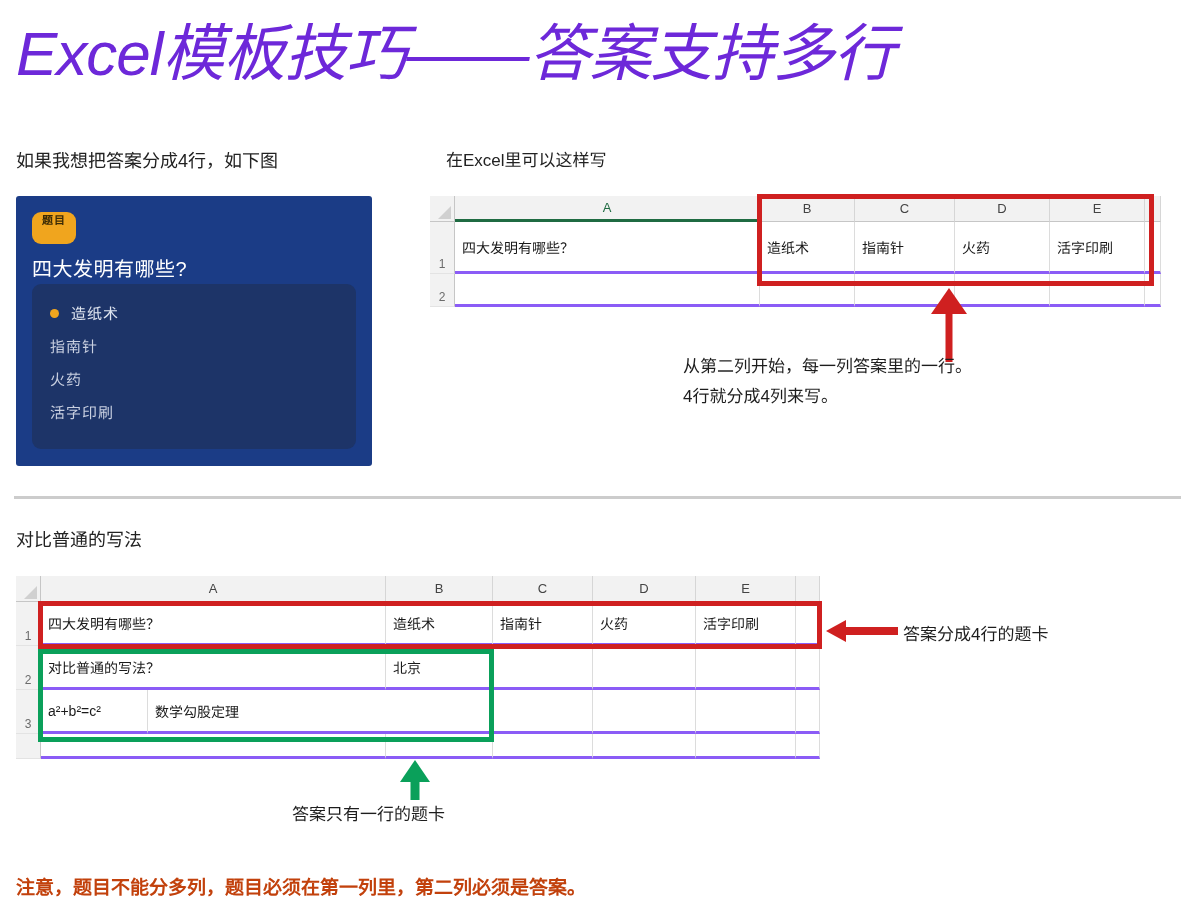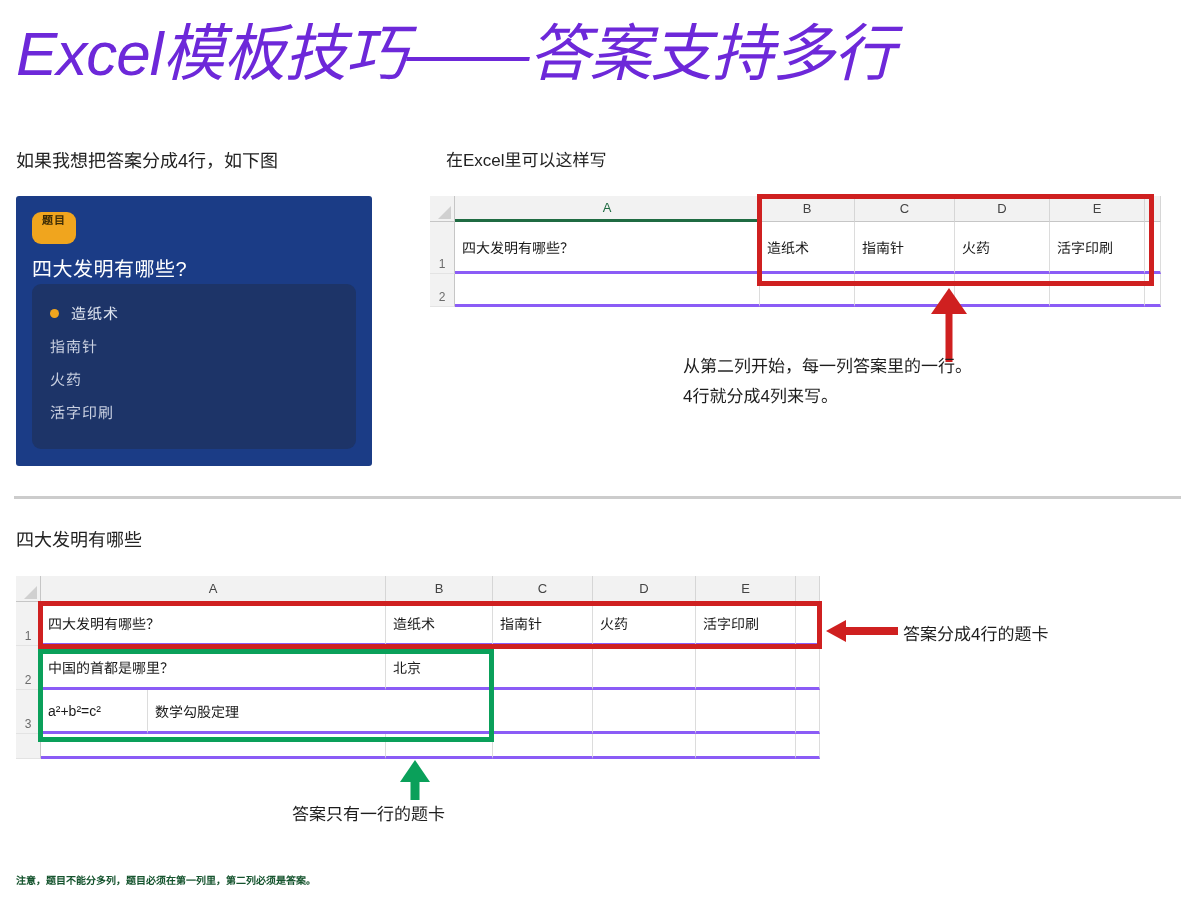--- a/index.html
+++ b/index.html
@@ -182,21 +182,21 @@
   .note-card-label{
     position:absolute;left:903px;top:620px;
     font-size:17px;color:#1d1d1d;white-space:nowrap;
   }
   .note-green-label{
     position:absolute;left:292px;top:800px;
     font-size:17px;color:#1d1d1d;white-space:nowrap;
   }
   .warning{
     position:absolute;left:16px;top:872px;
-    font-size:10px;font-weight:700;color:#14532d;white-space:nowrap;
+    font-size:19px;font-weight:700;color:#c2410c;white-space:nowrap;
   }
 
   
   .divider{
     position:absolute;left:14px;top:496px;width:1167px;height:3px;
     background:#cccccc;
   }
 </style>
 </head>
 <body>
@@ -265,21 +265,21 @@
       <div class="shaft"></div>
   </div>
 
   <div class="note-right">
     <div>从第二列开始，每一列答案里的一行。</div>
     <div>4行就分成4列来写。</div>
   </div>
 
   <div class="divider"></div>
 
-  <div class="sub-compare">四大发明有哪些</div>
+  <div class="sub-compare">对比普通的写法</div>
 
   <div class="xl" id="table-bottom">
     <div class="hdr-row">
       <div class="corner"></div>
       <div class="colhdr wA">A</div>
       <div class="colhdr wB">B</div>
       <div class="colhdr wC">C</div>
       <div class="colhdr wD">D</div>
       <div class="colhdr wE">E</div>
       <div class="colhdr wF"></div>
@@ -288,21 +288,21 @@
       <div class="rowhdr">1</div>
       <div class="cell wA">四大发明有哪些？</div>
       <div class="cell wB">造纸术</div>
       <div class="cell wC">指南针</div>
       <div class="cell wD">火药</div>
       <div class="cell wE">活字印刷</div>
       <div class="cell wF"></div>
     </div>
     <div class="row">
       <div class="rowhdr">2</div>
-      <div class="cell wA">中国的首都是哪里？</div>
+      <div class="cell wA">对比普通的写法？</div>
       <div class="cell wB">北京</div>
       <div class="cell wC"></div>
       <div class="cell wD"></div>
       <div class="cell wE"></div>
       <div class="cell wF"></div>
     </div>
     <div class="row">
       <div class="rowhdr">3</div>
       <div class="cell wB">a²+b²=c²</div>
       <div class="cell wA">数学勾股定理</div>

